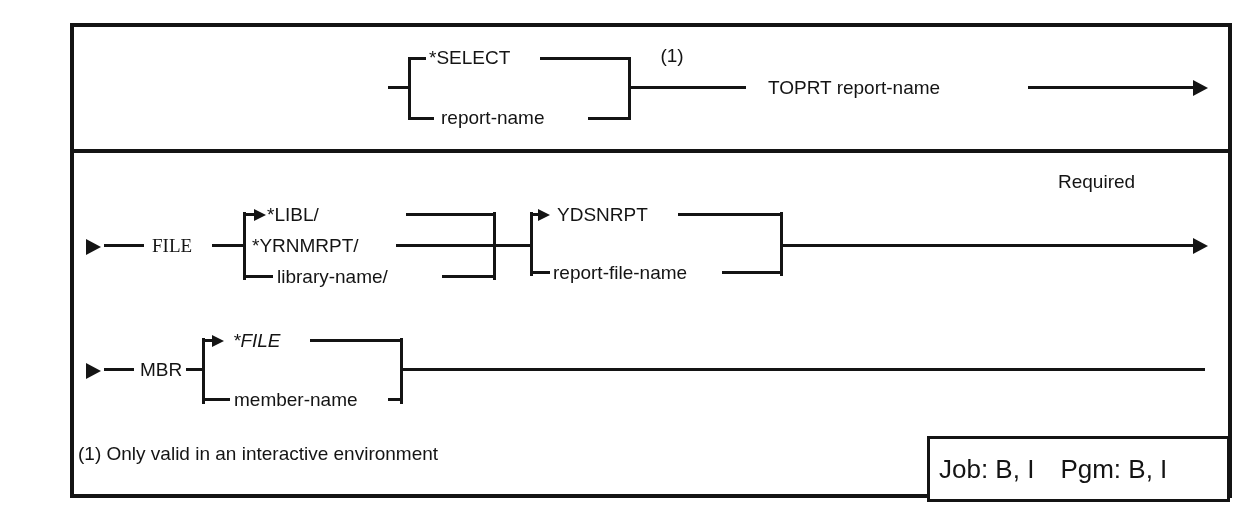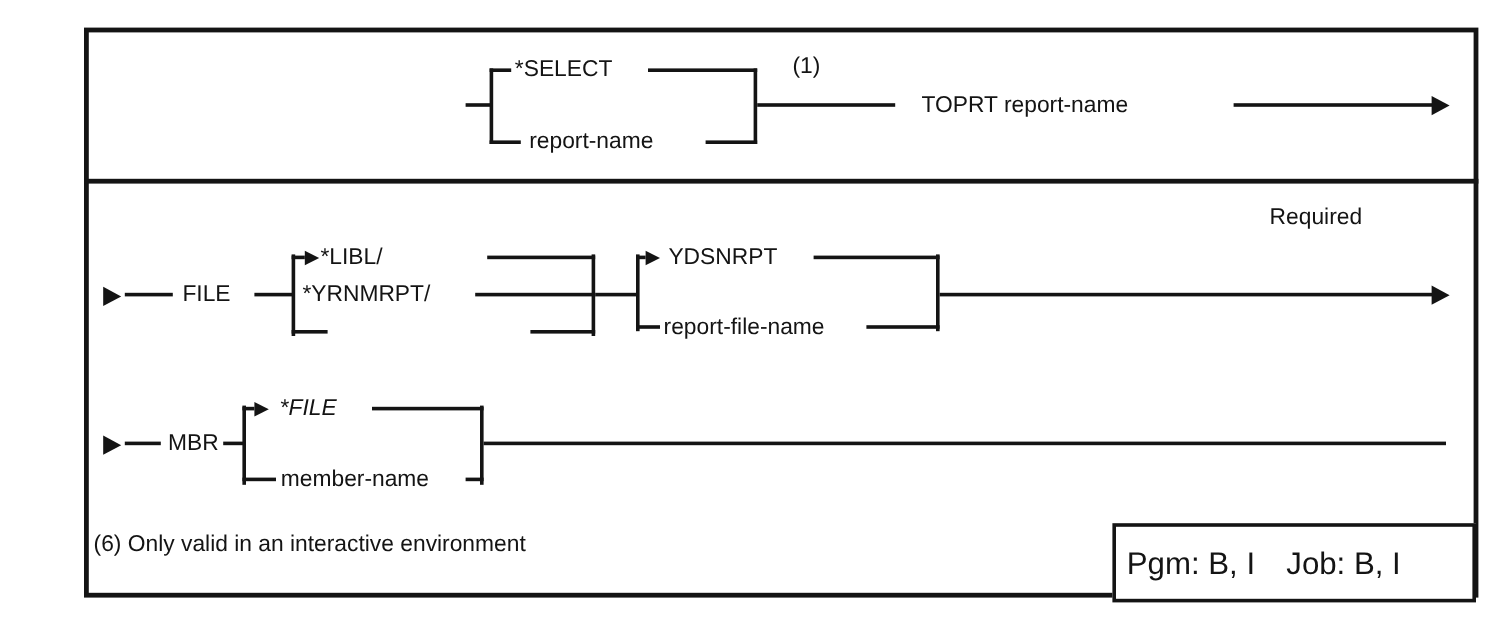--- a/index.html
+++ b/index.html
@@ -57,31 +57,32 @@
   <div class="lbl" style="left:648px;top:42px;width:48px;text-align:center;">(1)</div>
   <div class="lbl" style="left:748px;top:74px;margin-left:20px;">TOPRT report-name</div>
 
   <div class="hline" style="left:1028px;top:86px;width:168px;height:3px;"></div>
   <div class="arrow-e" style="left:1193px;top:79.5px;"></div>
 
   <div class="lbl" style="left:1058px;top:168px;">Required</div>
 
   <div class="arrow-e" style="left:86px;top:238.5px;"></div>
   <div class="hline" style="left:104px;top:244px;width:40px;height:3px;"></div>
-  <div class="lbl" style="left:152px;top:232px;">FILE</div>
+  <div class="lbl" style="left:152px;top:232px;font-family:Liberation Serif, serif;">FILE</div>
   <div class="hline" style="left:212px;top:244px;width:33px;height:3px;"></div>
 
   <div class="vline" style="left:243px;top:212px;width:3px;height:68px;"></div>
   <div class="hline" style="left:243px;top:213px;width:11px;height:3px;"></div>
   <div class="arrow-e-sm" style="left:254px;top:208.5px;"></div>
   <div class="lbl" style="left:267px;top:201px;">*LIBL/</div>
   <div class="hline" style="left:406px;top:213px;width:90px;height:3px;"></div>
   <div class="lbl" style="left:252px;top:232px;">*YRNMRPT/</div>
   <div class="hline" style="left:396px;top:244px;width:100px;height:3px;"></div>
   <div class="hline" style="left:243px;top:275px;width:30px;height:3px;"></div>
+  <div class="lbl" style="left:277px;top:263px;">library-name/</div>
   <div class="hline" style="left:442px;top:275px;width:54px;height:3px;"></div>
   <div class="vline" style="left:493px;top:212px;width:3px;height:68px;"></div>
 
   <div class="hline" style="left:496px;top:244px;width:36px;height:3px;"></div>
 
   <div class="vline" style="left:530px;top:212px;width:3px;height:64px;"></div>
   <div class="hline" style="left:530px;top:213px;width:8px;height:3px;"></div>
   <div class="arrow-e-sm" style="left:538px;top:208.5px;"></div>
   <div class="lbl" style="left:521px;top:201px;margin-left:36px;">YDSNRPT</div>
   <div class="hline" style="left:678px;top:213px;width:105px;height:3px;"></div>
@@ -103,20 +104,20 @@
   <div class="arrow-e-sm" style="left:212px;top:334.5px;"></div>
   <div class="lbl" style="left:233px;top:327px;font-style:italic;">*FILE</div>
   <div class="hline" style="left:310px;top:339px;width:93px;height:3px;"></div>
   <div class="hline" style="left:202px;top:398px;width:28px;height:3px;"></div>
   <div class="lbl" style="left:234px;top:386px;">member-name</div>
   <div class="hline" style="left:388px;top:398px;width:15px;height:3px;"></div>
   <div class="vline" style="left:400px;top:338px;width:3px;height:66px;"></div>
 
   <div class="hline" style="left:403px;top:368px;width:802px;height:3px;"></div>
 
-  <div class="lbl" style="left:78px;top:440px;">(6) Only valid in an interactive environment</div>
+  <div class="lbl" style="left:78px;top:440px;">(1) Only valid in an interactive environment</div>
 
   <div id="job-box">
+    <span>Job: B, I</span>
     <span>Pgm: B, I</span>
-    <span>Job: B, I</span>
   </div>
 
 </div>
 
 </body></html>

